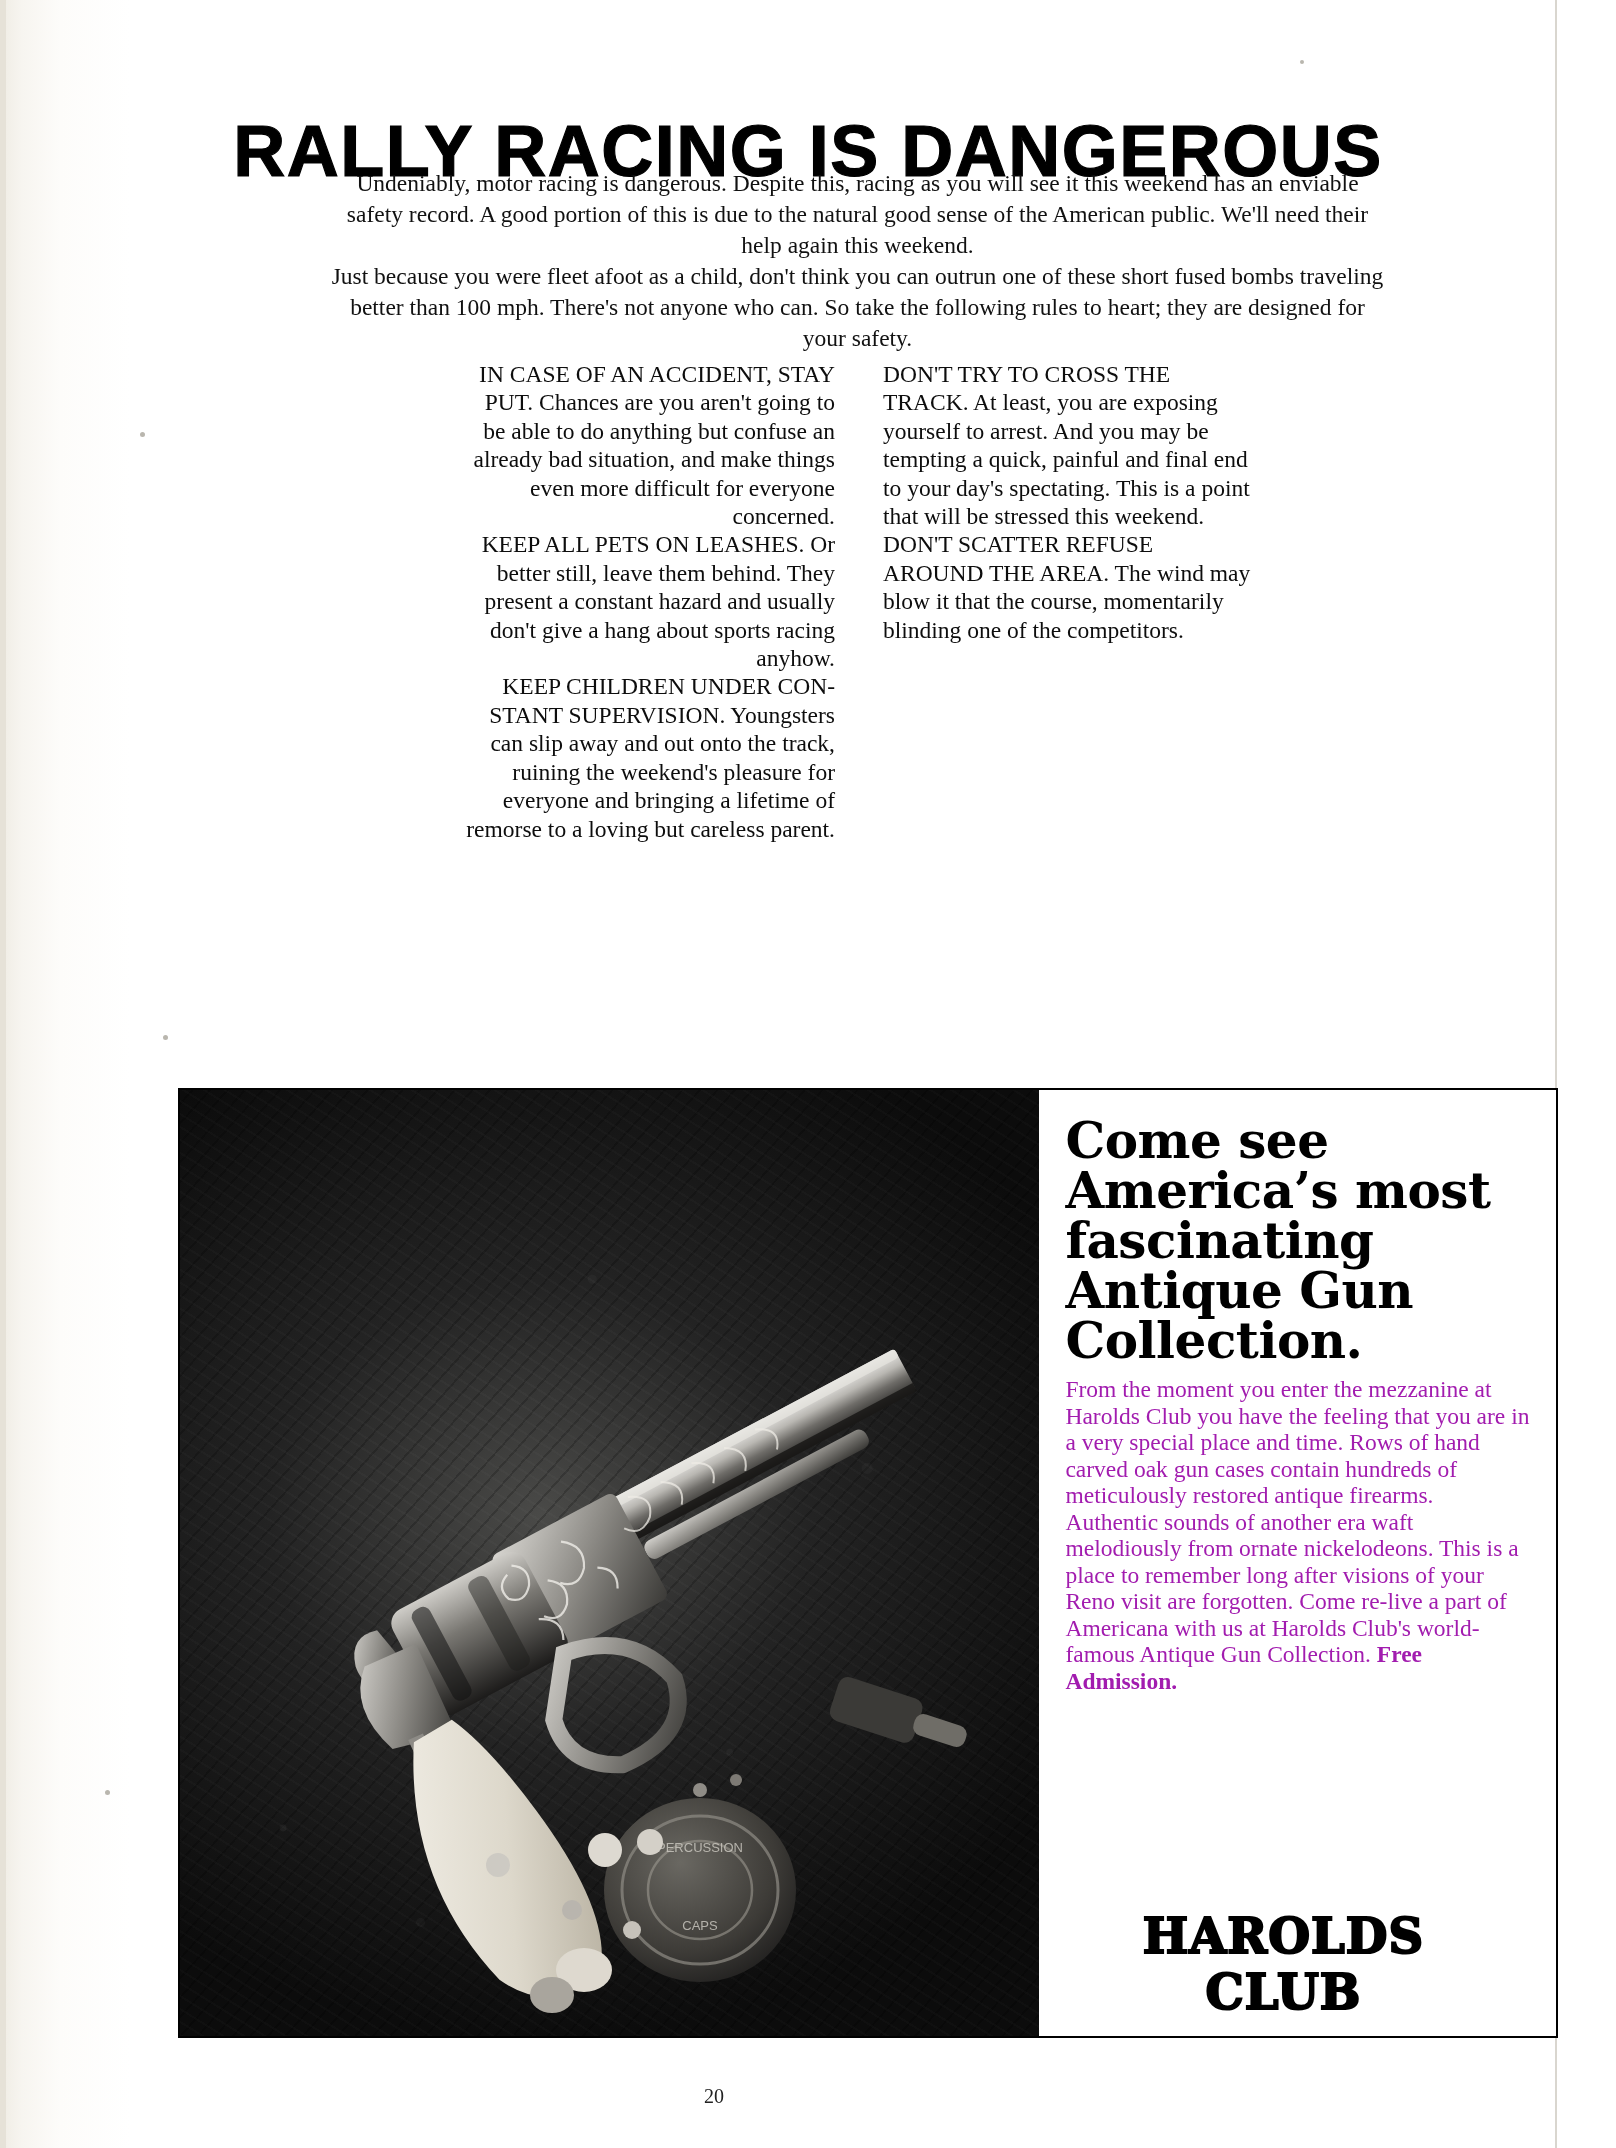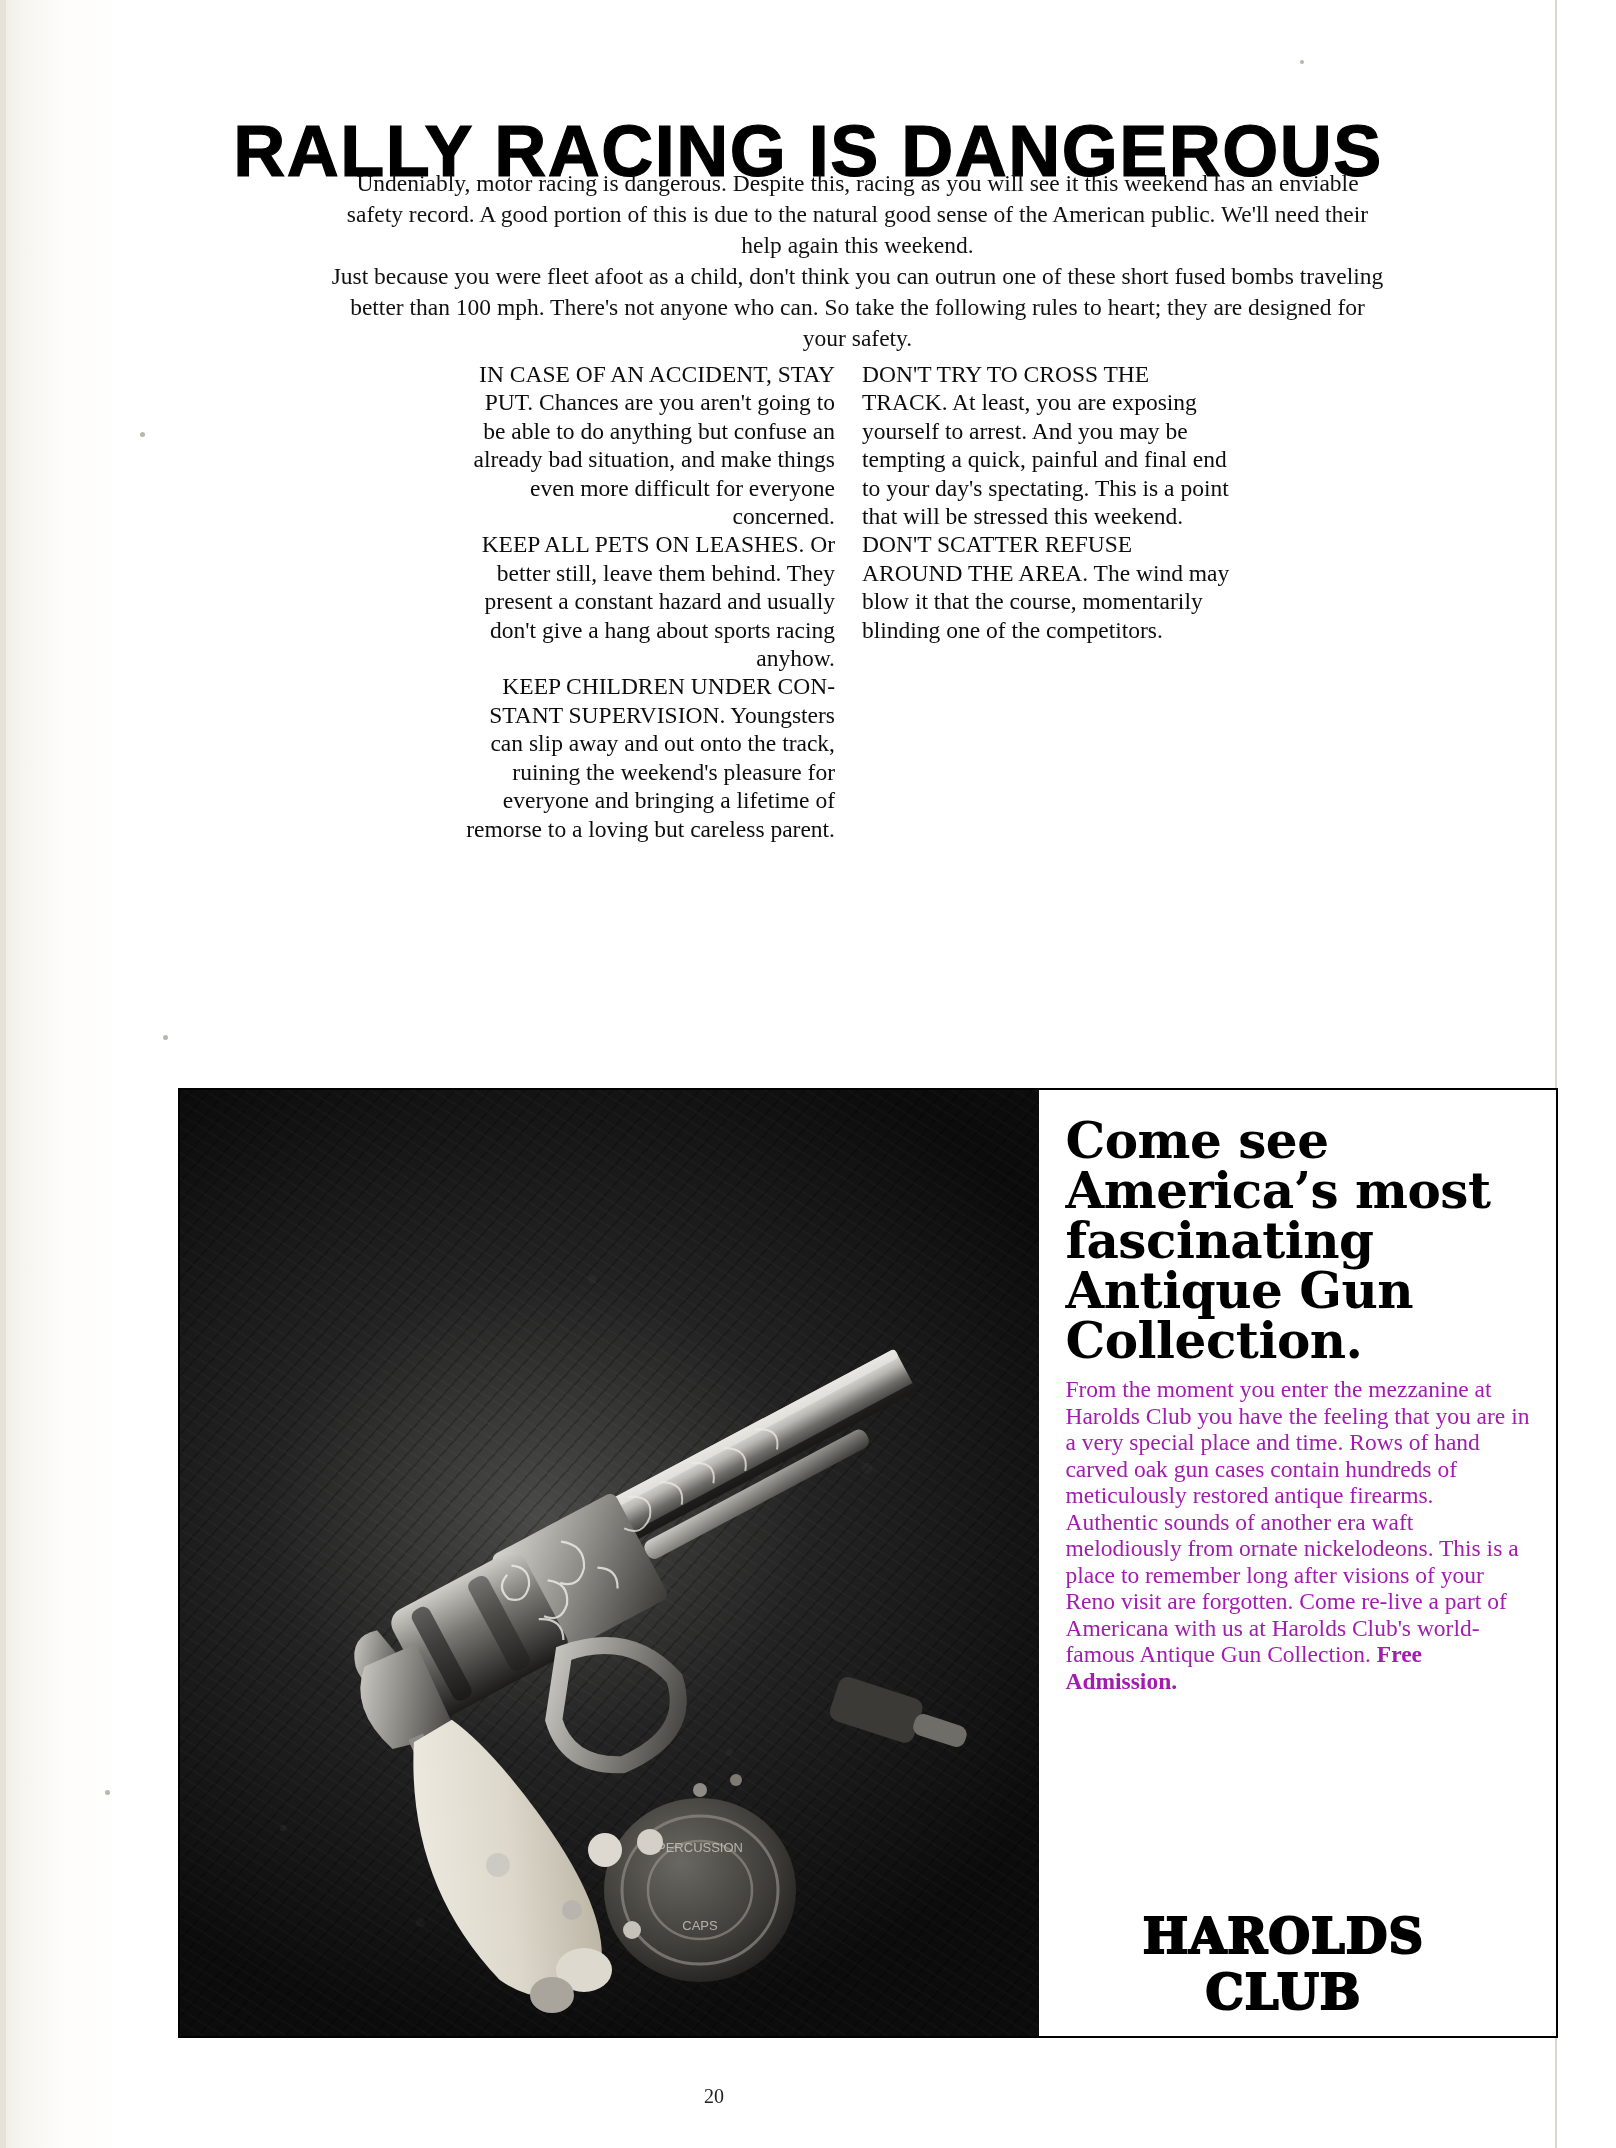--- a/index.html
+++ b/index.html
@@ -69,21 +69,21 @@
   .intro p { margin: 0; }
   .intro p + p { margin-top: 0px; }
 
   
   .cols {
     position: absolute;
     top: 360px;
     left: 460px;
     width: 810px;
     display: flex;
-    gap: 27px;
+    gap: 48px;
   }
   .col {
     width: 375px;
     font-size: 23.5px;
     line-height: 28.4px;
   }
   .col.left { text-align: right; }
   .col.right { text-align: left; }
   .col p { margin: 0; }
 

